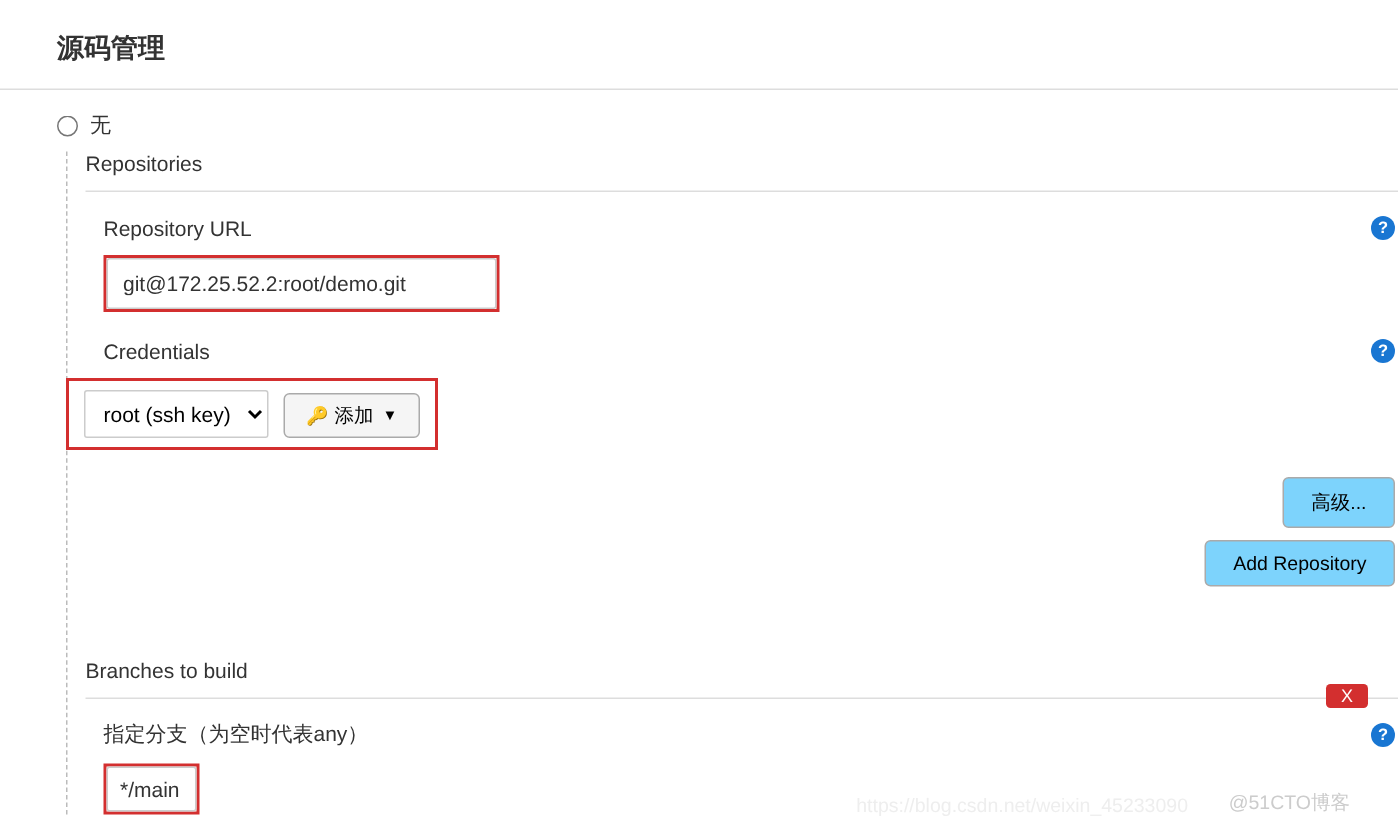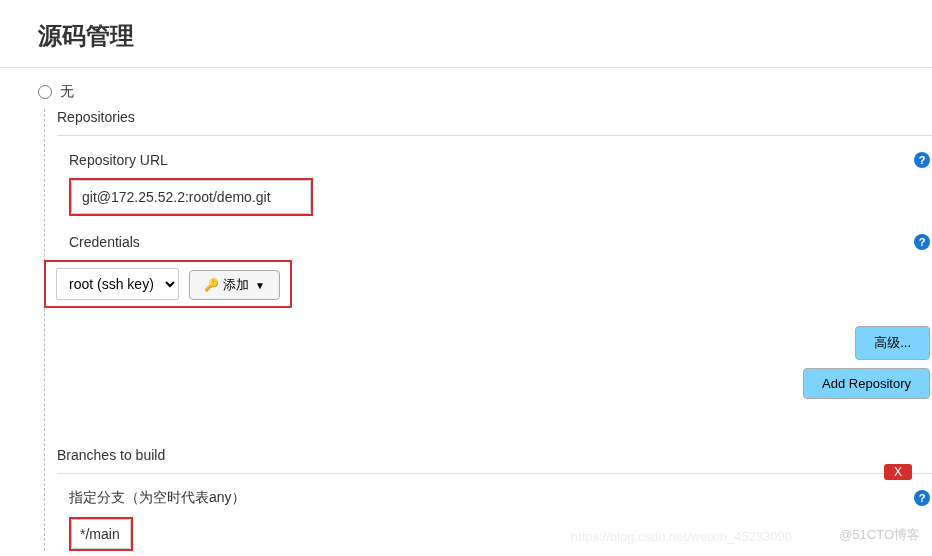--- a/index.html
+++ b/index.html
@@ -10,21 +10,21 @@
       background: #fff;
       width: 932px;
       height: 556px;
       overflow: hidden;
       position: relative;
     }
     .container {
       padding: 20px 0 0 38px;
     }
     .section-title {
-      font-size: 24px;
+      font-size: 18px;
       font-weight: bold;
       color: #333;
       margin-bottom: 15px;
     }
     .divider {
       border: none;
       border-top: 1px solid #ddd;
       margin: 10px 0 15px -38px;
       width: calc(100% + 38px);
     }
@@ -93,21 +93,21 @@
       font-size: 14px;
       color: #333;
       background: #fff;
     }
     .red-box-input {
       border: 2px solid #d32f2f;
       display: inline-block;
     }
     .red-box-input .text-input {
       border: 1px solid #ccc;
-      width: 240px;
+      width: 260px;
     }
     .red-box-cred {
       border: 2px solid #d32f2f;
       display: inline-flex;
       align-items: flex-end;
       gap: 10px;
       padding: 6px 10px;
       margin-left: -25px;
     }
     .select-input {
@@ -173,21 +173,21 @@
       display: inline-block;
     }
     .branch-input-box .text-input {
       width: 60px;
       padding: 6px 8px;
       border: 1px solid #ccc;
     }
     .watermark-bottom {
       position: absolute;
       bottom: 12px;
-      right: 12px;
+      right: 32px;
       color: #ccc;
       font-size: 13px;
     }
     .watermark-bottom2 {
       position: absolute;
       bottom: 12px;
       right: 140px;
       color: #eee;
       font-size: 13px;
     }

